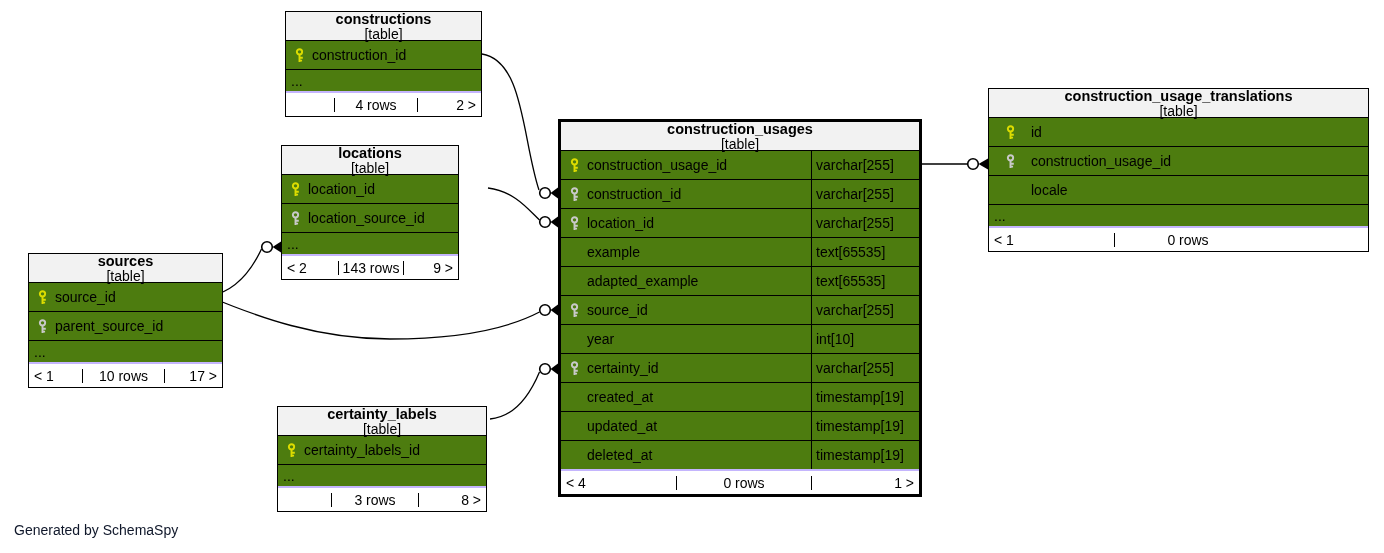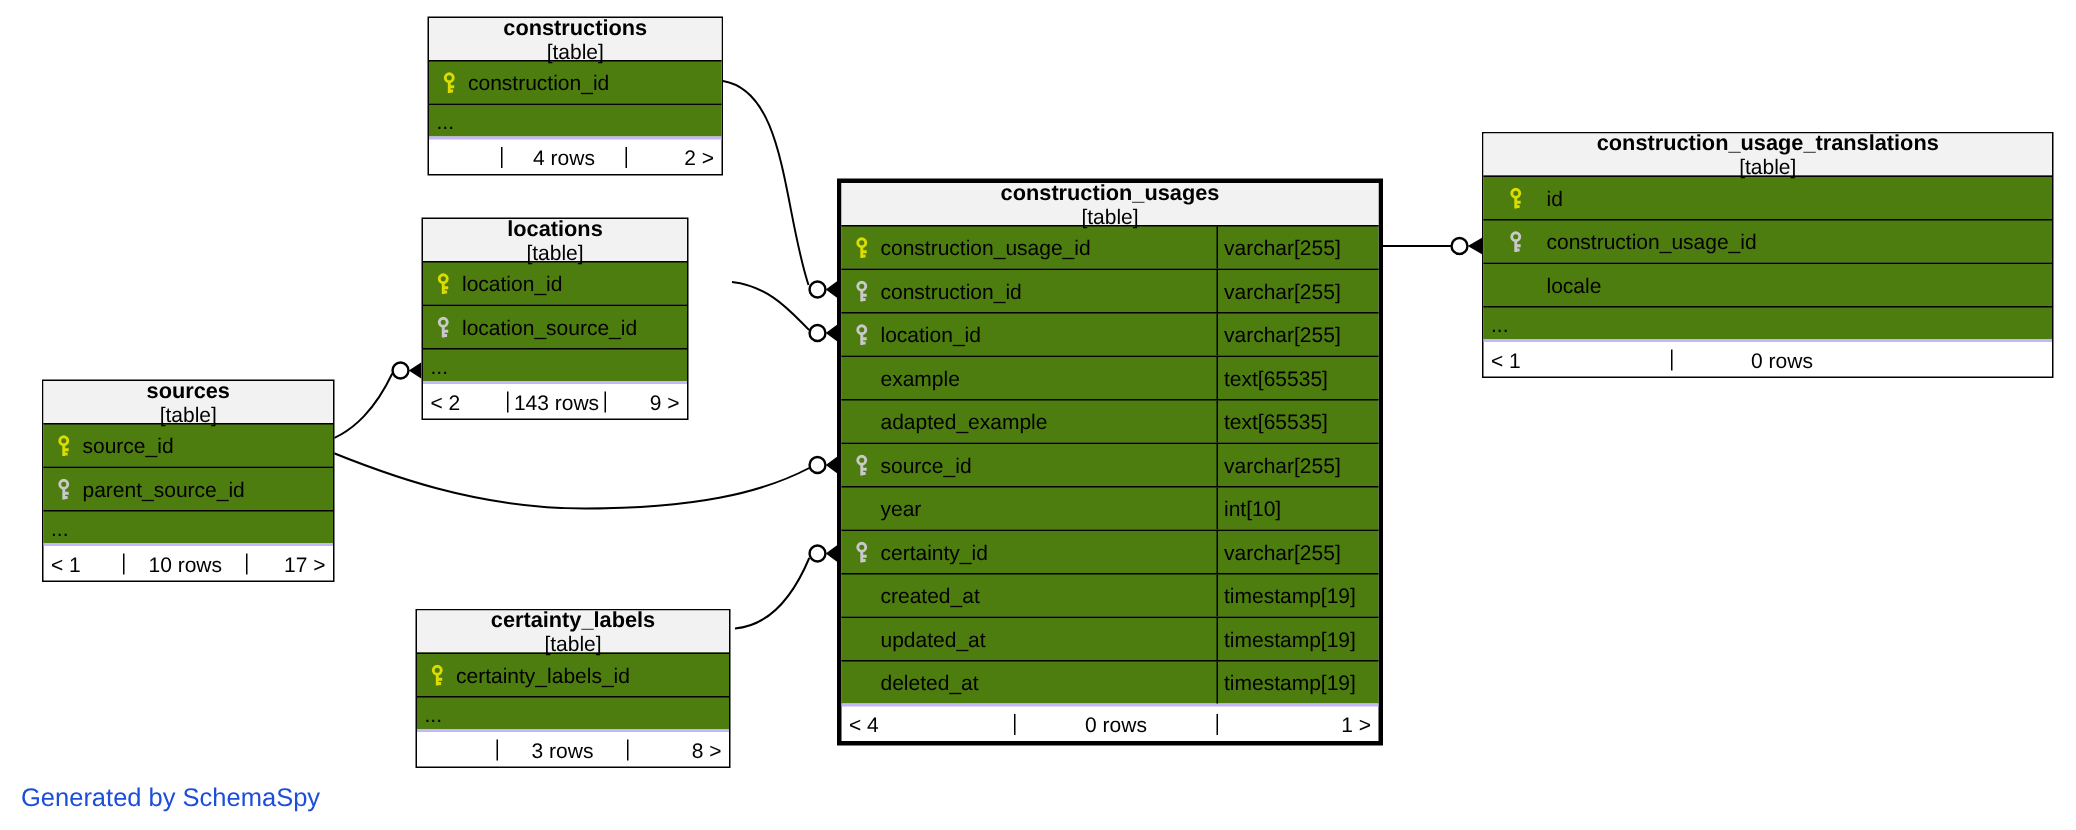--- a/index.html
+++ b/index.html
@@ -39,21 +39,21 @@
   .fc.l{justify-content:flex-start;padding-left:5px;}
   .fc.m{flex:1;}
   .fc.r{justify-content:flex-end;padding-right:5px;}
   .fc + .fc{border-left:1px solid #000;}
 
   svg.key{display:block;}
   svg.key circle, svg.key path{fill:none;stroke-linecap:butt;}
   svg.key.pk circle, svg.key.pk path{stroke:#dcdc00;}
   svg.key.fk circle, svg.key.fk path{stroke:#c9c9c9;}
 
-  .gen-note{position:absolute;left:14px;top:522px;font-size:17px;color:#1d4ed8;}
+  .gen-note{position:absolute;left:14px;top:522px;font-size:14px;color:#0f172a;}
 </style>
 </head>
 <body>
 
 <svg class="edges" viewBox="0 0 1384 553">
   <g>
     <path class="rel" d="M482 54 C524 61 522 138 539 190"></path>
     <circle class="card" cx="545" cy="193" r="5.3"></circle>
     <polygon class="arrow" points="550.5,193 558,187.5 558,198.5"></polygon>
   </g>

